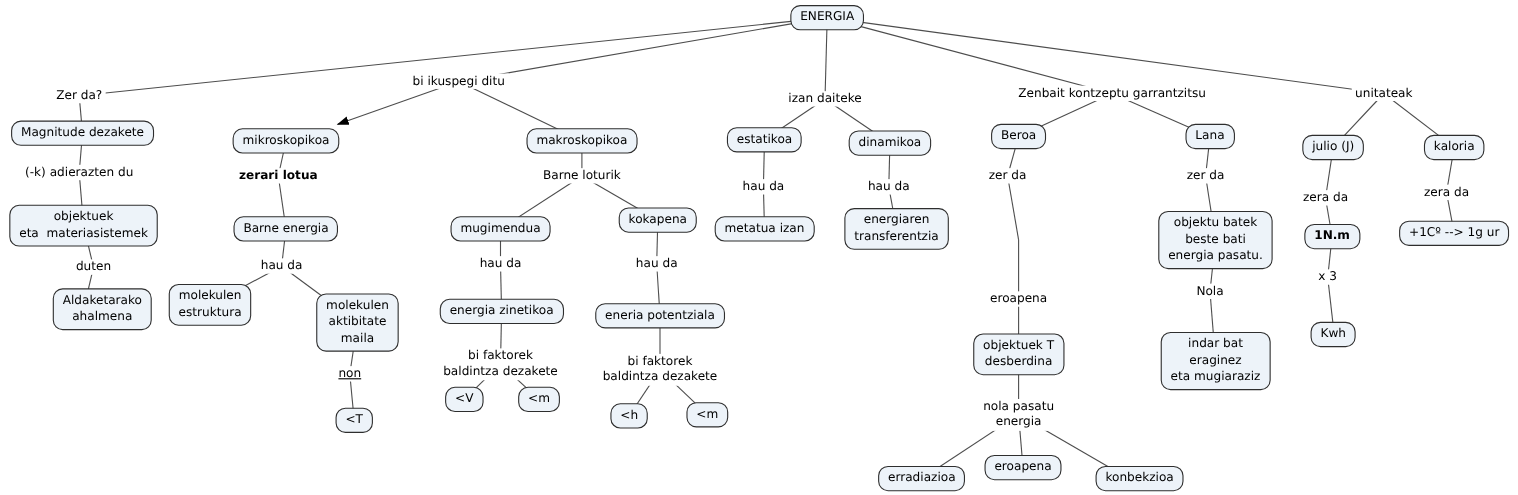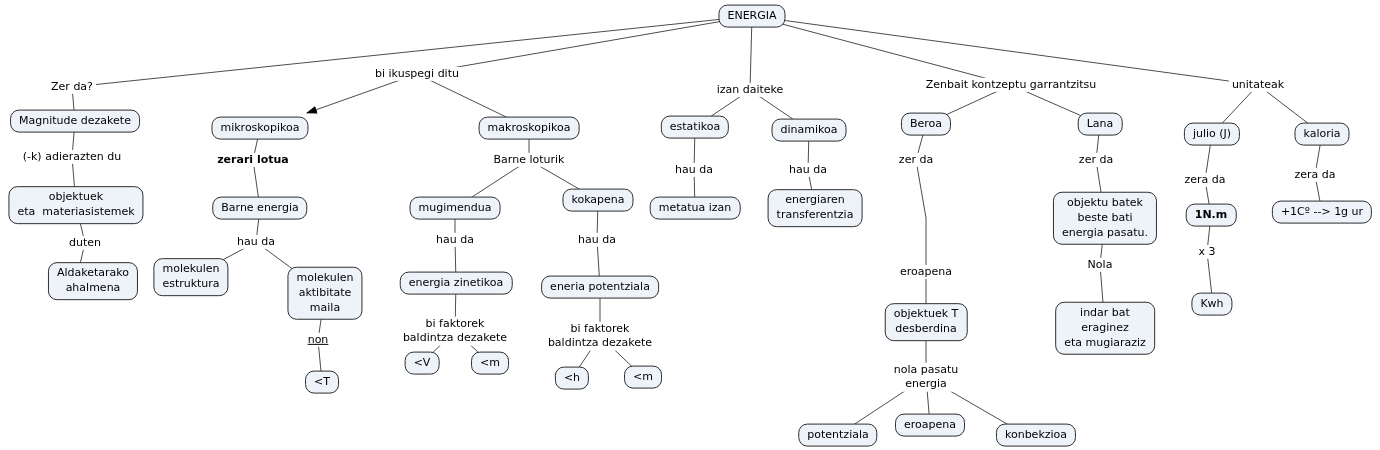--- a/index.html
+++ b/index.html
@@ -139,21 +139,21 @@
     <div class="node" style="left: 572px; top: 378px;">&lt;h</div>
     <div class="node" style="left: 643px; top: 377px;">&lt;m</div>
     <div class="node" style="left: 695px; top: 127px;">estatikoa</div>
     <div class="node" style="left: 695px; top: 208px;">metatua izan</div>
     <div class="node" style="left: 809px; top: 130px;">dinamikoa</div>
     <div class="node" style="left: 815px; top: 208px;">energiaren
 transferentzia</div>
     <div class="node" style="left: 926px; top: 124px;">Beroa</div>
     <div class="node" style="left: 926px; top: 322px;">objektuek T
 desberdina</div>
-    <div class="node" style="left: 838px; top: 435px;">potentziala</div>
+    <div class="node" style="left: 838px; top: 435px;">erradiazioa</div>
     <div class="node" style="left: 930px; top: 425px;">eroapena</div>
     <div class="node" style="left: 1026px; top: 435px; margin-left: 10px;">konbekzioa</div>
     <div class="node" style="left: 1100px; top: 124px;">Lana</div>
     <div class="node" style="left: 1105px; top: 218px;">objektu batek
 beste bati
 energia pasatu.</div>
     <div class="node" style="left: 1105px; top: 328px;">indar bat
 eraginez
 eta mugiaraziz</div>
     <div class="node" style="left: 1212px; top: 134px;">julio (J)</div>

